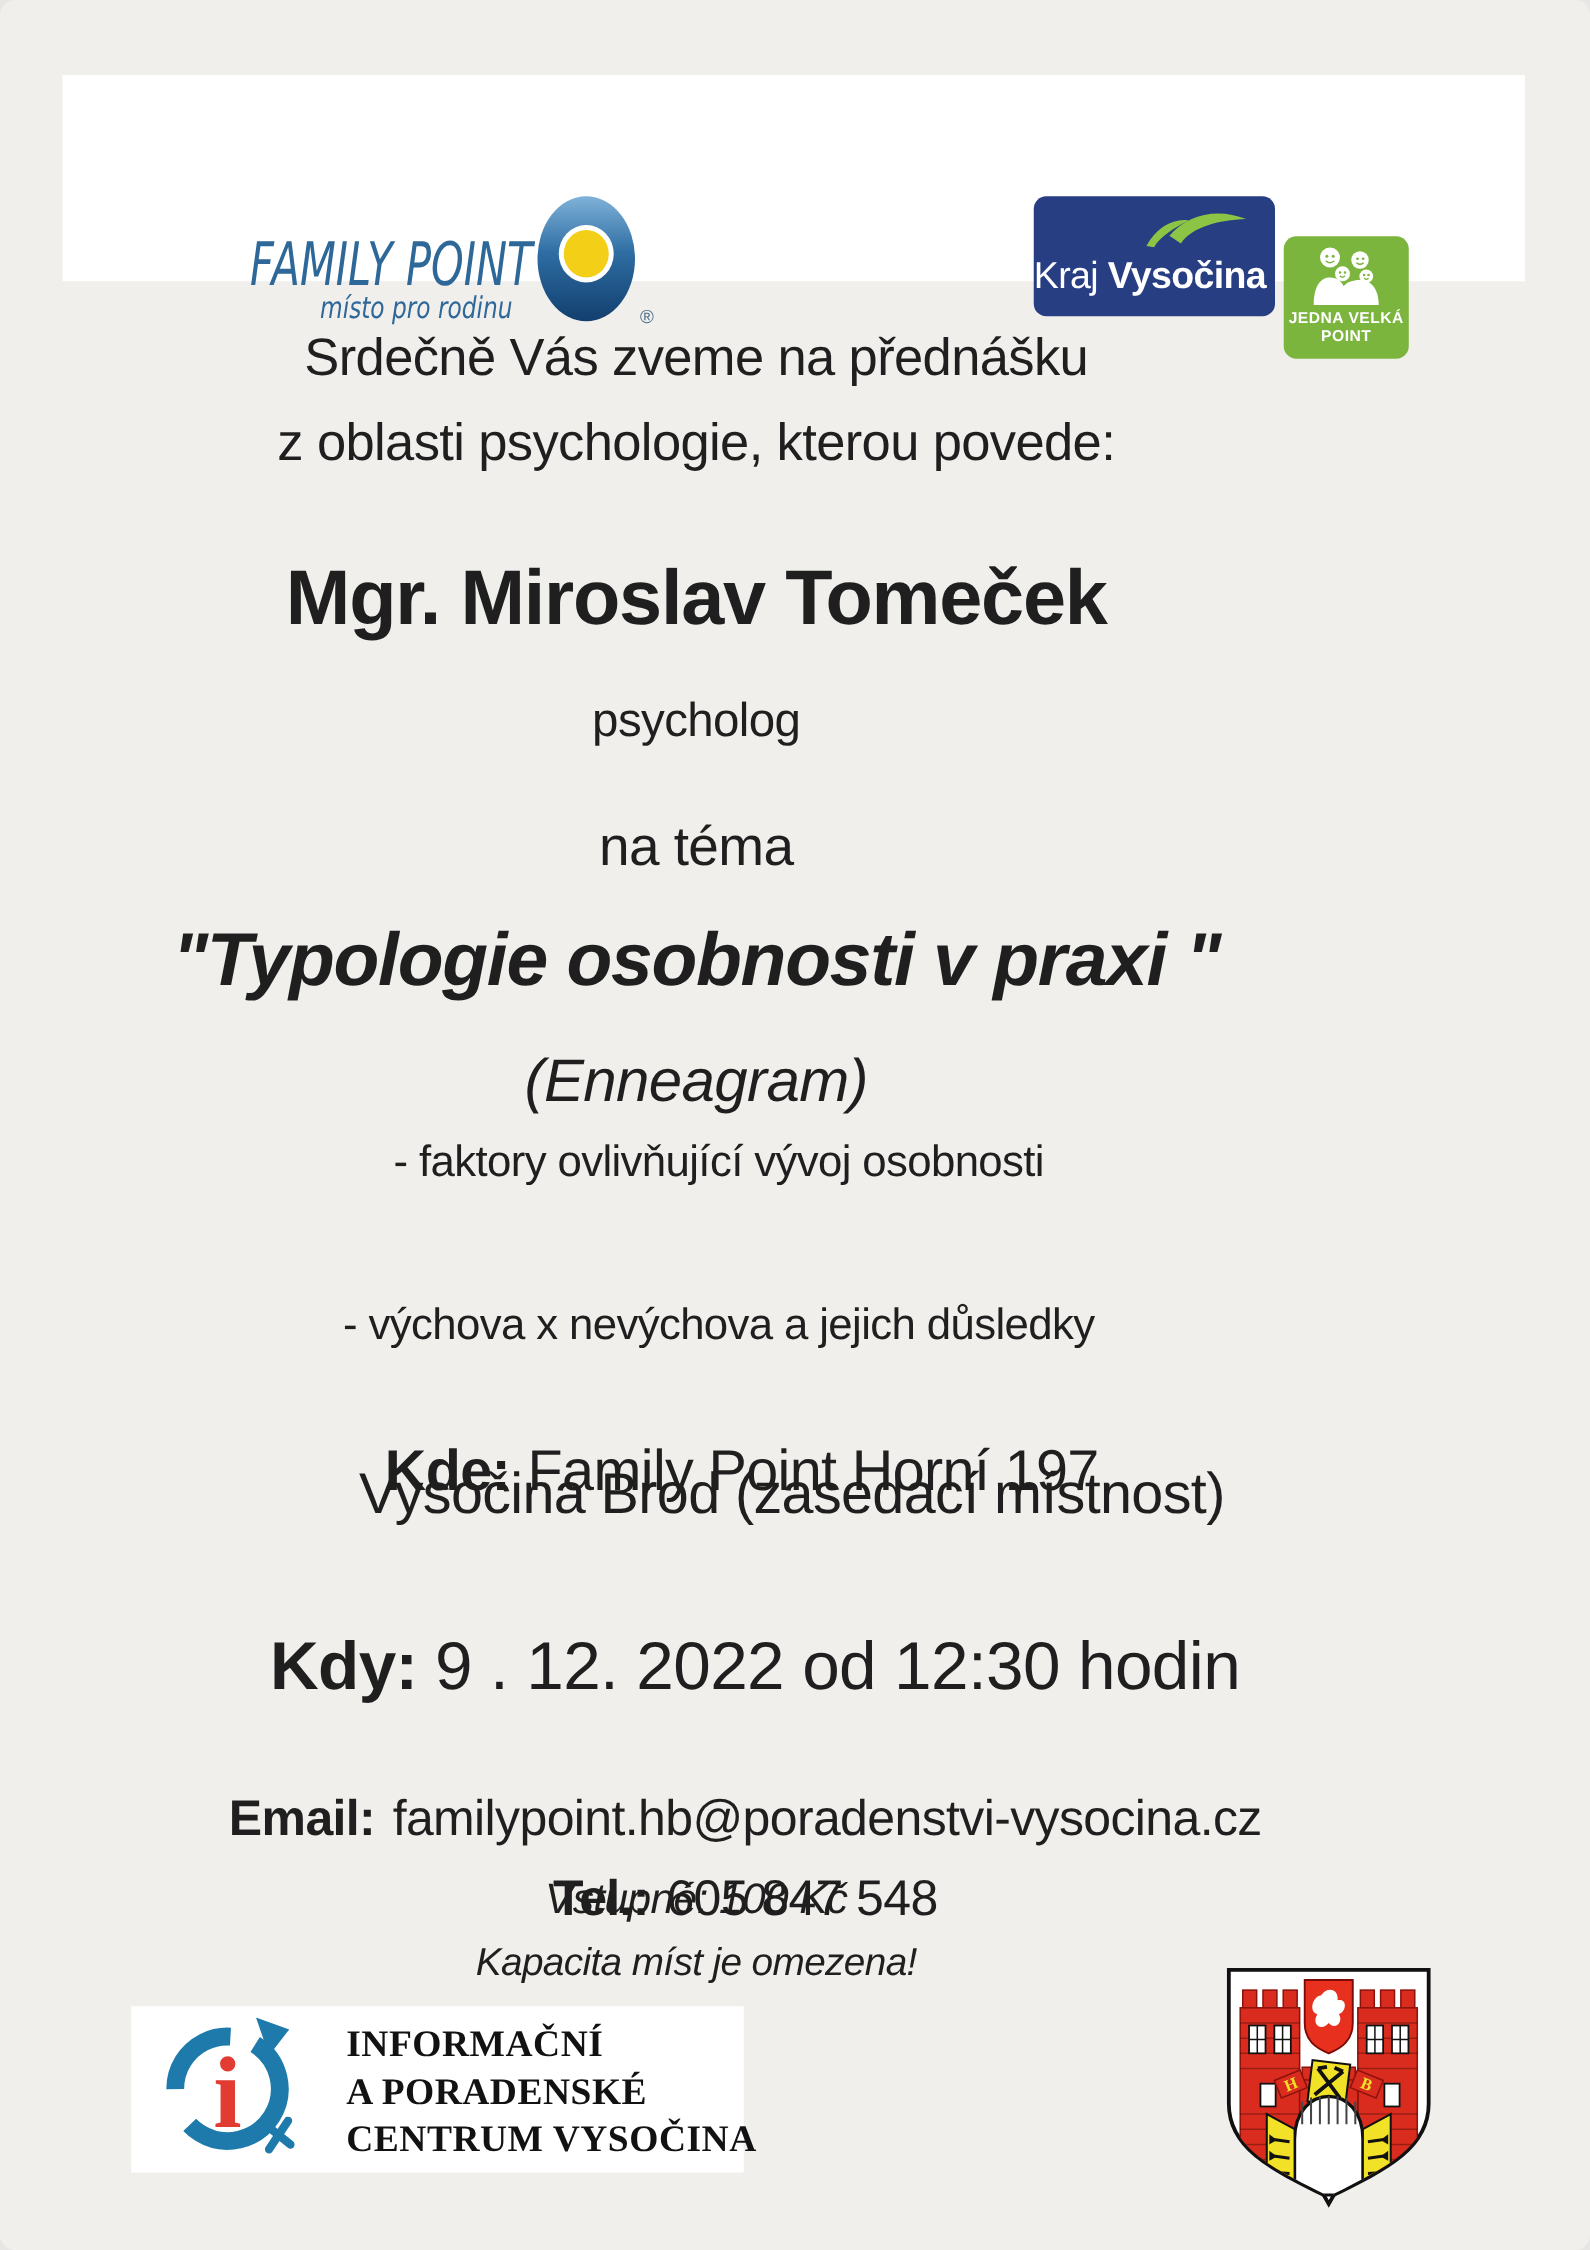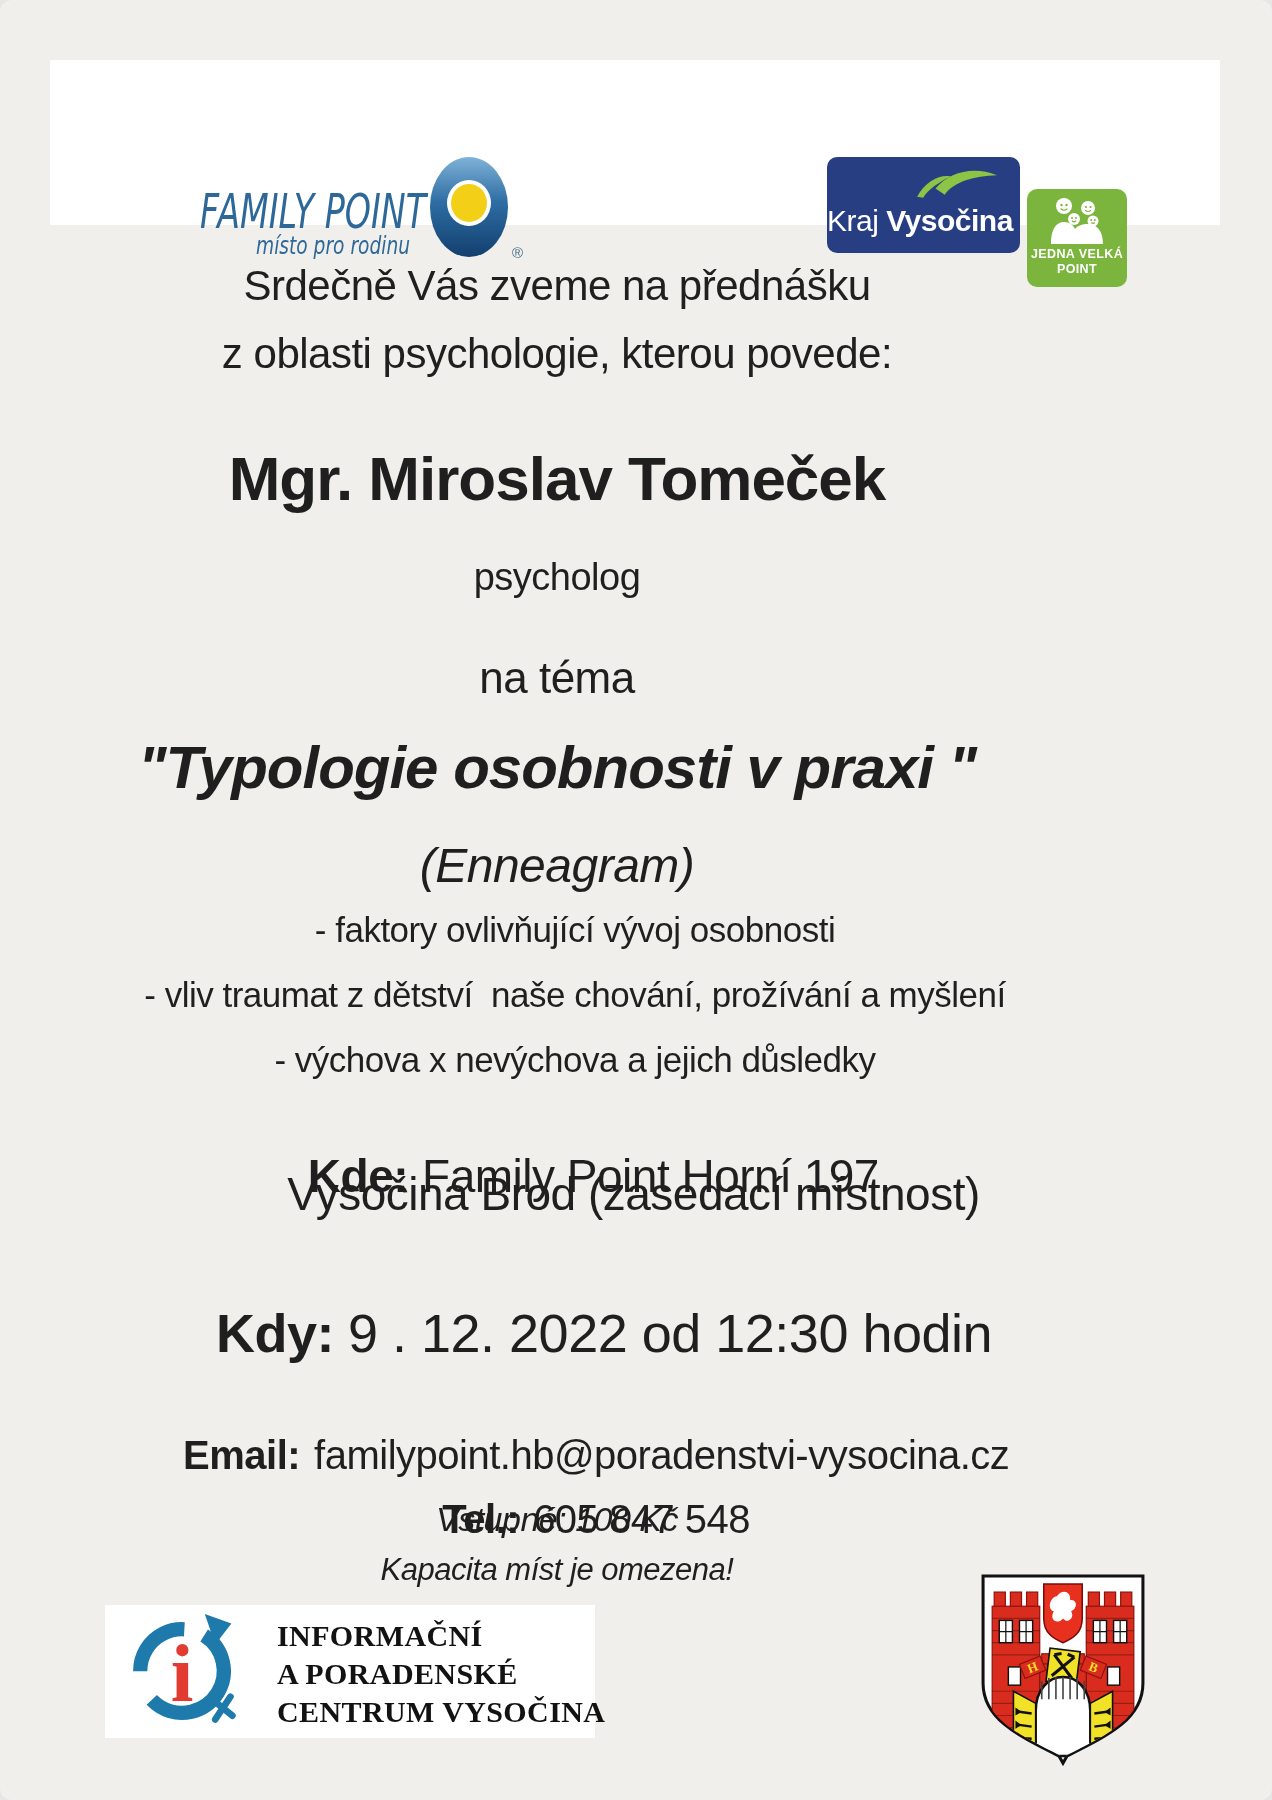--- a/index.html
+++ b/index.html
@@ -132,21 +132,20 @@
   <div class="t-line intro2">z oblasti psychologie, kterou povede:</div>
 
   <div class="t-line name">Mgr. Miroslav Tomeček</div>
   <div class="t-line role">psycholog</div>
 
   <div class="t-line lead">na téma</div>
   <div class="t-line title">"Typologie osobnosti v praxi "</div>
   <div class="t-line subtitle">(Enneagram)</div>
 
   <div class="l-line b1">- faktory ovlivňující vývoj osobnosti</div>
-  <div class="l-line b2">- vliv traumat z dětství  naše chování, prožívání a myšlení</div>
   <div class="l-line b3">- výchova x nevýchova a jejich důsledky</div>
 
   <div class="l-line kde1">
     <span class="lbl">Kde:</span><span>Family Point Horní 197,</span>
   </div>
   <div class="l-line kde2">Vysočina Brod (zasedací místnost)</div>
   <div class="l-line kdy">
     <span class="lbl">Kdy:</span><span>9 . 12. 2022 od 12:30 hodin</span>
   </div>
 

